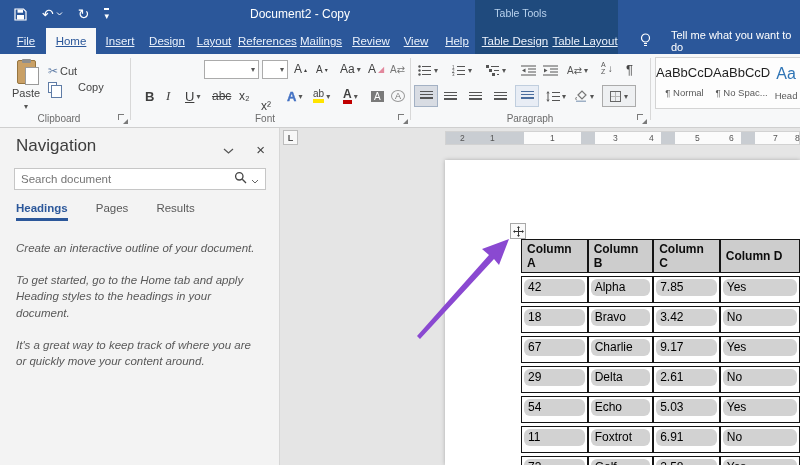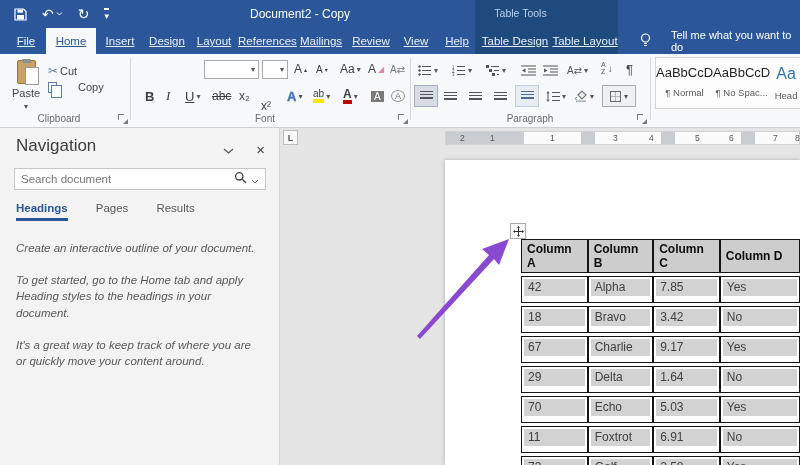--- a/index.html
+++ b/index.html
@@ -81,21 +81,21 @@
   .rmargin{position:absolute;left:0;top:0;height:12px;width:78px;background:#c9cdd2;}
   .rmark{position:absolute;top:0;height:12px;width:14px;background:#c9cdd2;}
   .rnum{position:absolute;top:0;height:12px;line-height:12px;font-size:8.5px;color:#555;}
   .page{position:absolute;left:165px;top:32px;width:355px;height:305px;background:#fff;box-shadow:0 0 4px rgba(0,0,0,.25);overflow:hidden;}
   .thandle{position:absolute;left:65px;top:63px;width:16px;height:16px;background:#fafafa;border:1px solid #a8a8a8;display:flex;align-items:center;justify-content:center;cursor:move;}
   .wtable{position:absolute;left:76px;top:76px;border-collapse:separate;border-spacing:0 3px;}
   .wtable th{width:75px;height:20px;border:1px solid #141414;background:#cdcdcd;font-size:12px;color:#0d0d0d;text-align:left;padding:2px 5px;font-weight:bold;}
   .wtable th:nth-child(2){width:73px;margin-top:16px;}
   .wtable th:nth-child(4){width:100px;}
   .wtable td{height:27px;border:1px solid #141414;background:#fff;padding:0;vertical-align:top;}
-  .shade{margin:2px 2px 0 2px;background:#d2d2d2;height:17px;line-height:17px;padding:0 4px;font-size:12px;color:#404040;}
+  .shade{margin:2px 2px 0 2px;background:#d2d2d2;height:17px;line-height:17px;padding:0 4px;font-size:12px;color:#000000;border-radius:6px;}
   .arrow-overlay{position:absolute;left:0;top:0;pointer-events:none;z-index:5;}
 </style>
 </head>
 <body>
 
 <div class="app">
 
   <div class="titlebar"></div>
   <div class="ctx-block"></div>
   <div class="ctx-label">Table Tools</div>
@@ -482,29 +482,29 @@
               </td>
         </tr>
         <tr>
           <td>
                 <div class="shade">29</div>
               </td>
           <td>
                 <div class="shade">Delta</div>
               </td>
           <td>
-                <div class="shade">1.64</div>
+                <div class="shade">2.61</div>
               </td>
           <td>
                 <div class="shade">No</div>
               </td>
         </tr>
         <tr>
           <td>
-                <div class="shade">70</div>
+                <div class="shade">54</div>
               </td>
           <td>
                 <div class="shade">Echo</div>
               </td>
           <td>
                 <div class="shade">5.03</div>
               </td>
           <td>
                 <div class="shade">Yes</div>
               </td>

